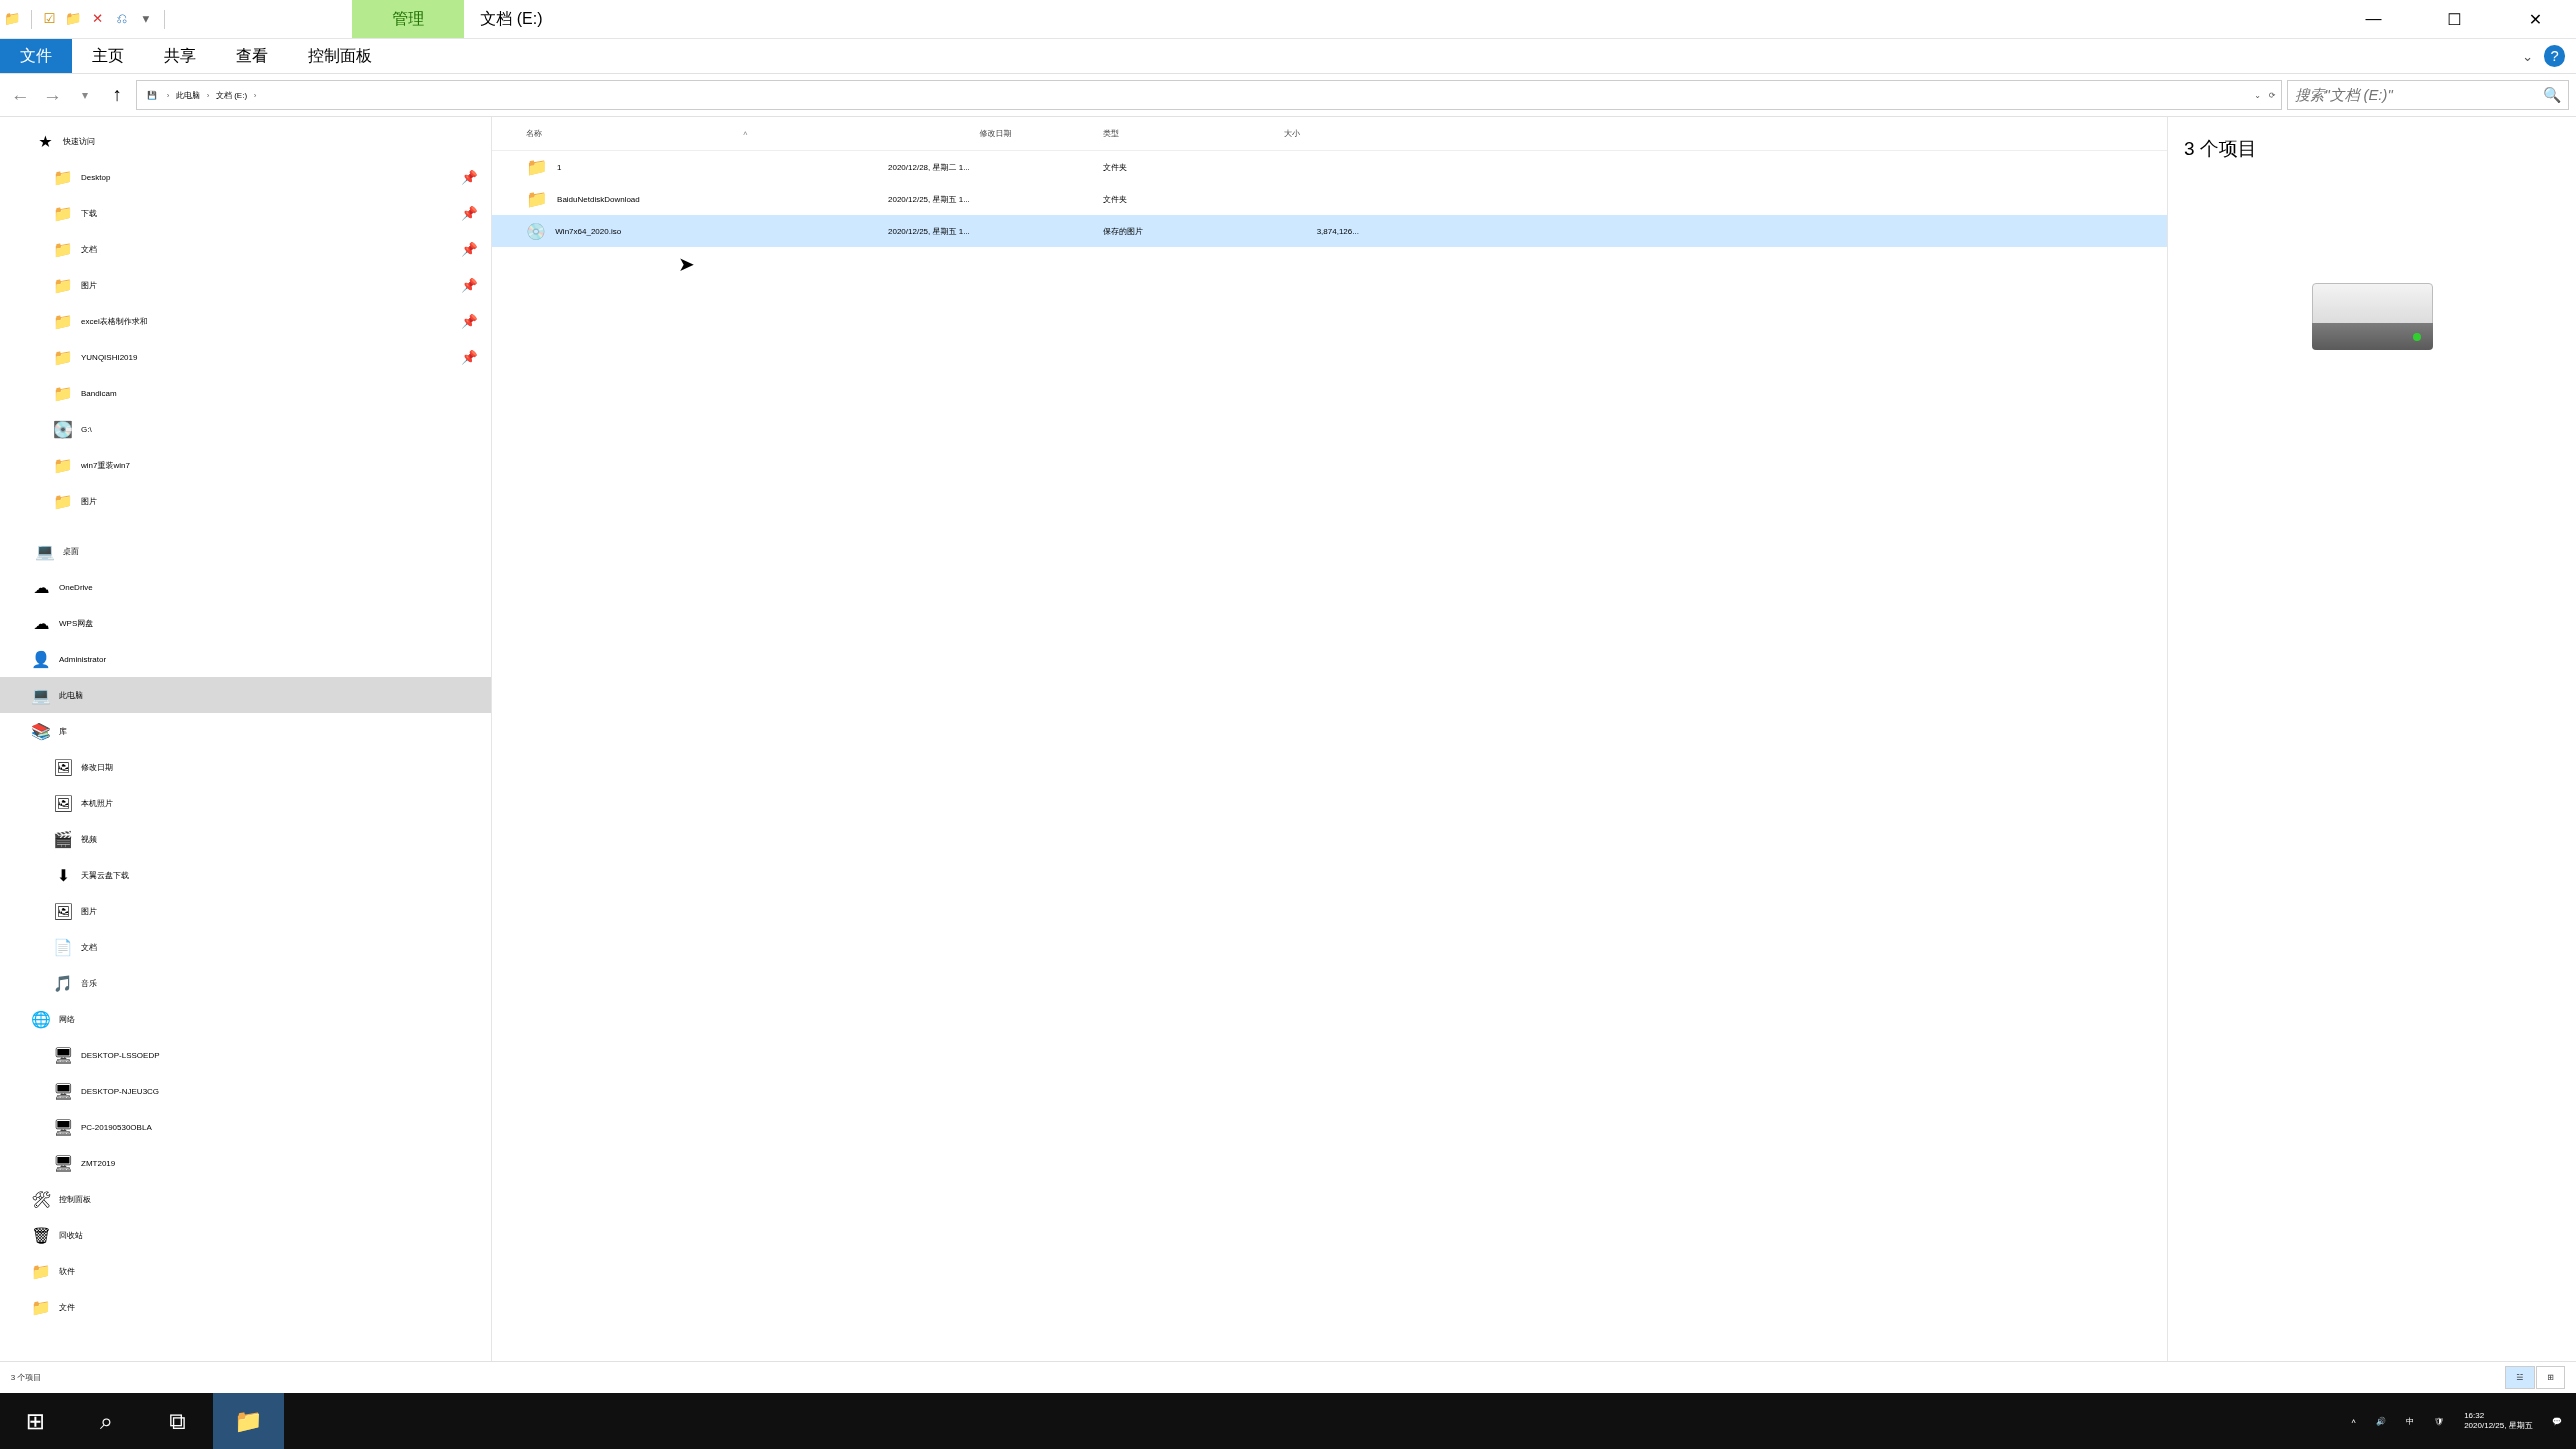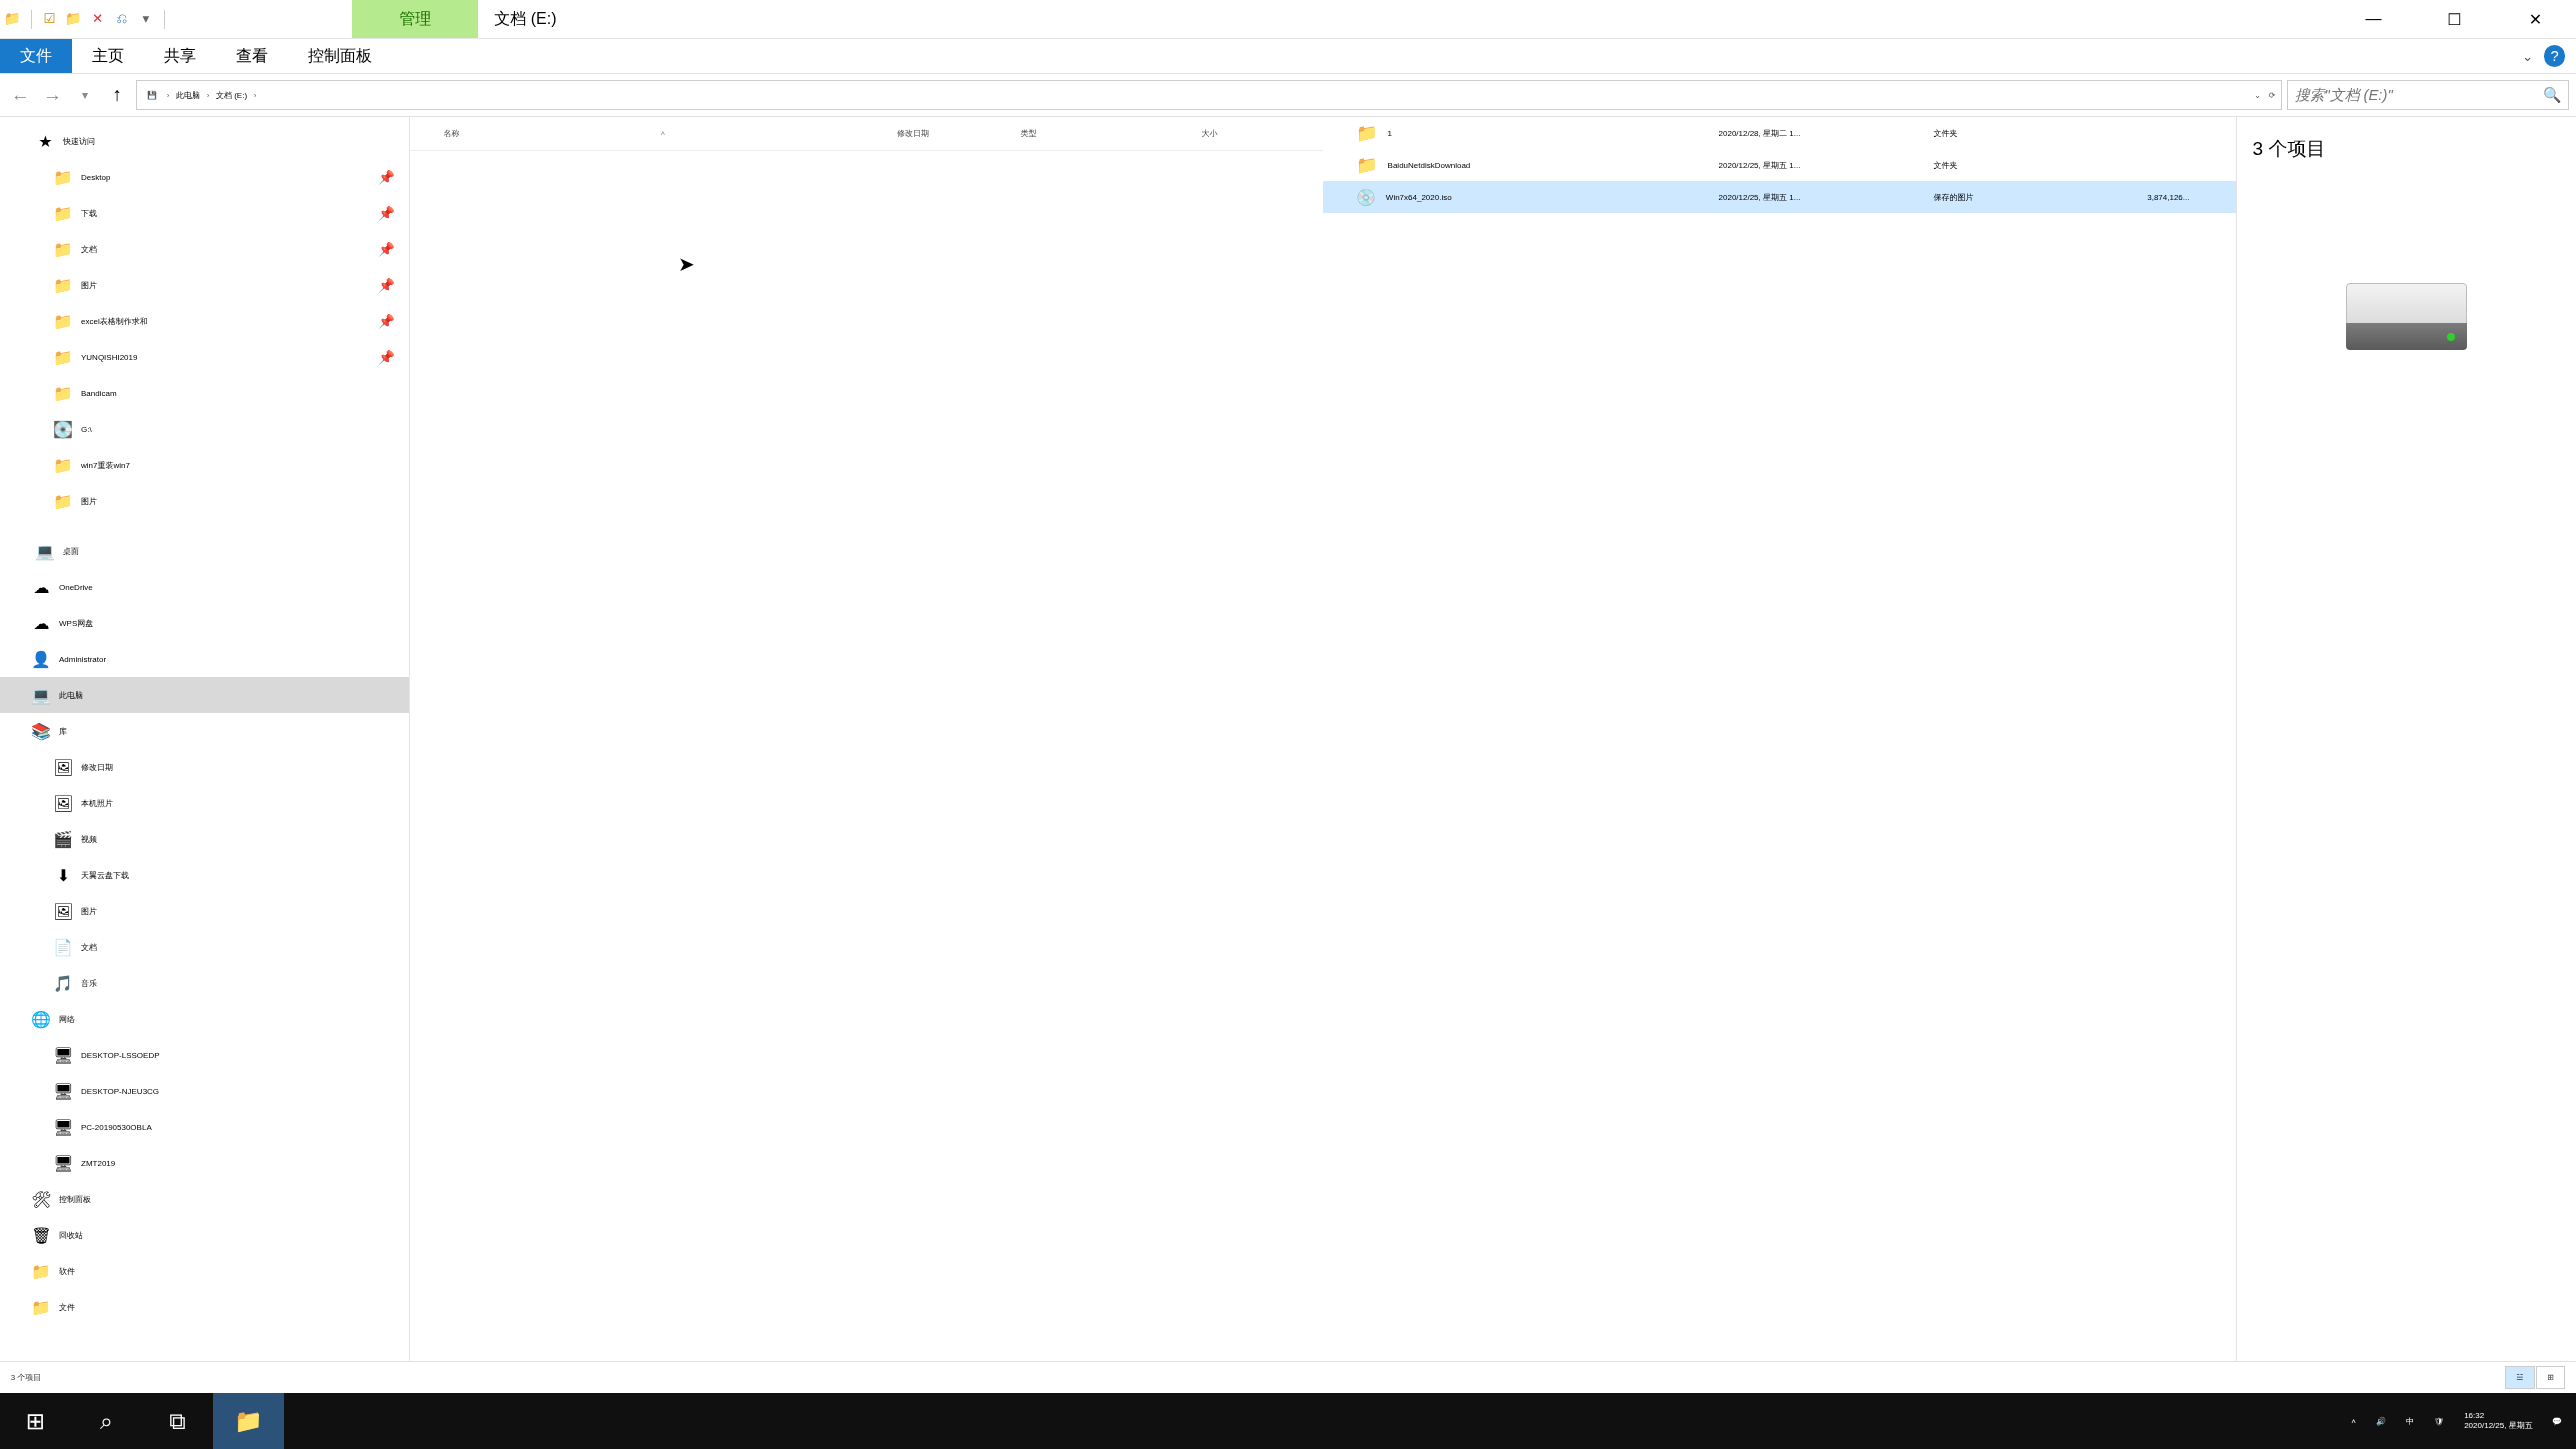--- a/index.html
+++ b/index.html
@@ -3,21 +3,21 @@
 <meta charset="utf-8">
 <style>
 * { margin:0; padding:0; box-sizing:border-box; font-family:"Microsoft YaHei","Segoe UI",sans-serif; font-size:8px; user-select:none; }
 html,body { width:2576px; height:1449px; overflow:hidden; background:#fff; }
 .window { position:absolute; inset:0; display:flex; flex-direction:column; }
 
 .titlebar { height:39px; display:flex; align-items:stretch; border-bottom:0.7px solid #e5e5e5; }
 .qat { display:flex; align-items:center; padding:0 4px; gap:6.7px; }
 .qat .ic { width:17.4px; height:17.4px; display:flex; align-items:center; justify-content:center; font-size:13.4px; }
 .qat-sep { width:0.7px; height:19px; background:#ccc; margin:0 2.7px; }
-.tool-tab { background:#b6ea8f; color:#1e6f00; width:126px; display:flex; align-items:center; justify-content:center; font-size:16px; }
+.tool-tab { background:#b6ea8f; color:#1e6f00; width:112px; display:flex; align-items:center; justify-content:center; font-size:16px; }
 .title-txt { display:flex; align-items:center; padding-left:16px; font-size:16px; color:#000; }
 .winctl { margin-left:auto; display:flex; }
 .winctl .btn { width:81px; display:flex; align-items:center; justify-content:center; font-size:16px; color:#000; }
 
 .ribbon { height:35px; display:flex; border-bottom:0.7px solid #e1e1e1; }
 .ribbon .tab { padding:0 20px; display:flex; align-items:center; font-size:16px; color:#000; }
 .ribbon .tab.file { background:#1979ca; color:#fff; }
 .ribbon .help { margin-left:auto; display:flex; align-items:center; gap:10.7px; padding-right:10.7px; }
 .help .dd { font-size:13.4px; color:#555; }
 .help .q  { width:21.5px; height:21.5px; border-radius:50%; background:#1979ca; color:#fff; display:flex; align-items:center; justify-content:center; font-size:14.8px; }
@@ -36,21 +36,21 @@
 
 .body { flex:1; display:flex; min-height:0; }
 .nav { width:492px; border-right:0.7px solid #e5e5e5; overflow-y:auto; padding-top:6.7px; }
 .nav .item { height:36px; display:flex; align-items:center; padding-left:32px; font-size:16px; color:#000; gap:8px; position:relative; }
 .nav .item .pin { position:absolute; right:13.4px; color:#9a9a9a; font-size:13.4px; }
 .nav .item.ind1 { padding-left:54px; }
 .nav .item.grp  { padding-left:36px; }
 .nav .item.sel { background:#d9d9d9; }
 .nav .ic { width:19px; height:19px; display:flex; align-items:center; justify-content:center; font-size:16px; }
 
-.list { flex:1; display:flex; flex-direction:row; }
+.list { flex:1; display:flex; flex-direction:column; }
 .cols { height:34px; display:flex; align-items:center; border-bottom:0.7px solid #eee; color:#444; font-size:14.8px; }
 .col-name { width:396px; padding-left:34px; display:flex; align-items:center; gap:201px;}
 .col-date { width:215px;text-align:center; }
 .col-type { width:181px; }
 .col-size { width:121px; padding-right:13.4px;}
 .rows { flex:1; }
 .row { height:32px; display:flex; align-items:center; font-size:16px; }
 .row.sel { background:#cde8ff; }
 .row .c-name { width:396px; padding-left:34px; display:flex; align-items:center; gap:9.4px; }
 .row .c-date { width:215px; color:#000; }

